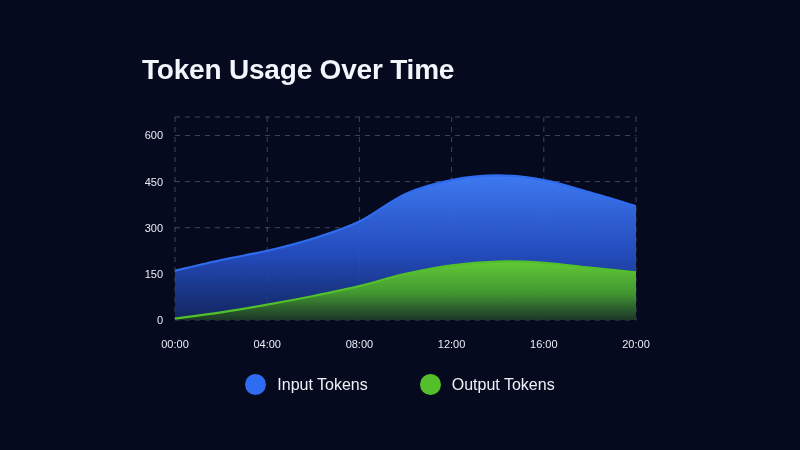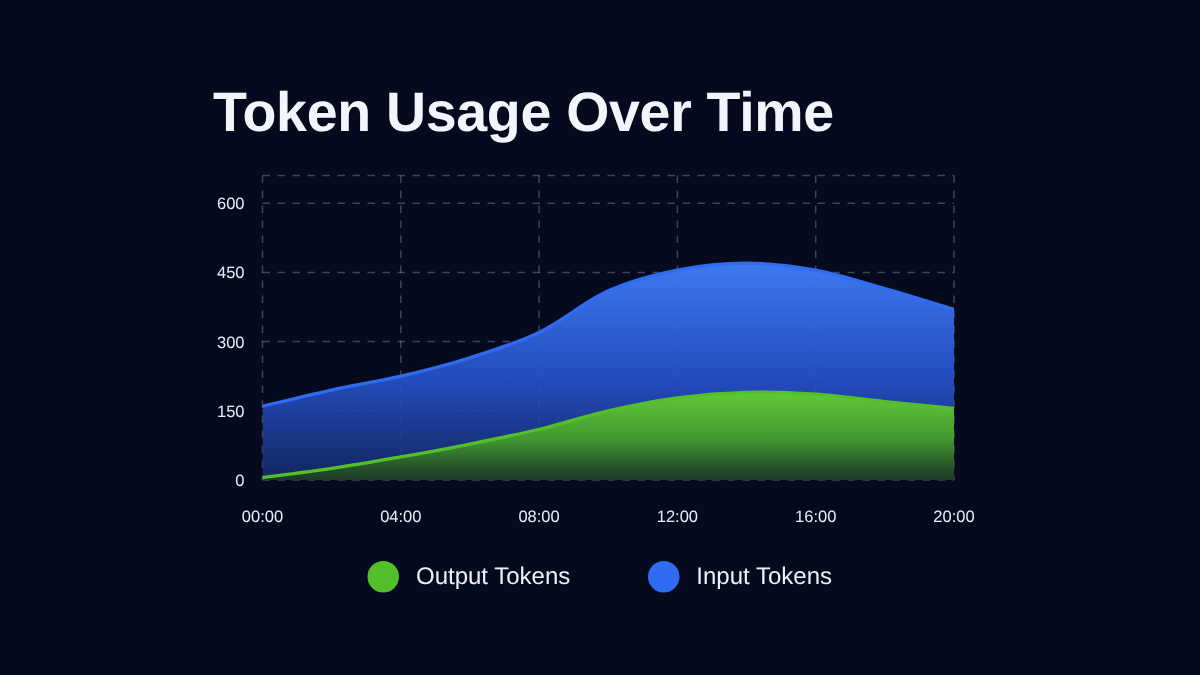--- a/index.html
+++ b/index.html
@@ -10,21 +10,21 @@
     overflow:hidden;
     position:relative;
   }
   #chart-card{
     position:absolute; inset:0;
     background:#060a1e;
   }
   #chart-title{
     position:absolute;
     left:142px; top:54px;
-    font-size:37px;
+    font-size:28px;
     font-weight:bold;
     color:#f2f5fb;
     letter-spacing:-0.2px;
     white-space:nowrap;
   }
   #plot-svg{ position:absolute; left:0; top:0; }
   .tick-label{
     font-family:"Liberation Sans", sans-serif;
     font-size:11px;
     fill:#e9edf6;
@@ -110,22 +110,22 @@
         <text x="267.2" y="348" class="tick-label xlabel">04:00</text>
         <text x="359.4" y="348" class="tick-label xlabel">08:00</text>
         <text x="451.59999999999997" y="348" class="tick-label xlabel">12:00</text>
         <text x="543.8" y="348" class="tick-label xlabel">16:00</text>
         <text x="636" y="348" class="tick-label xlabel">20:00</text>
       </g>
   </svg>
 
   <div id="legend">
     <div class="legend-item">
+      <span class="legend-swatch" style="background: rgb(47, 108, 240);"></span>
+      <span class="legend-text">Input Tokens</span>
+    </div>
+    <div class="legend-item">
       <span class="legend-swatch" style="background: rgb(82, 191, 43);"></span>
       <span class="legend-text">Output Tokens</span>
-    </div>
-    <div class="legend-item">
-      <span class="legend-swatch" style="background: rgb(47, 108, 240);"></span>
-      <span class="legend-text">Input Tokens</span>
     </div>
   </div>
 
 </div>
 
 </body></html>

